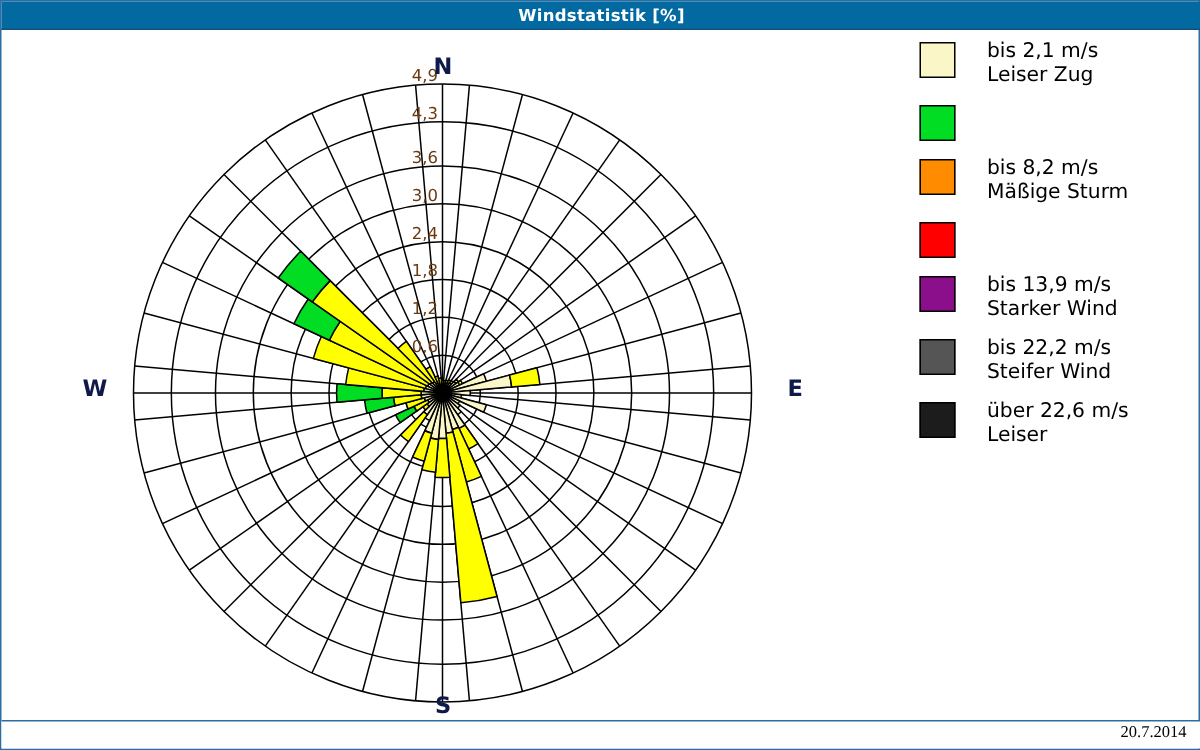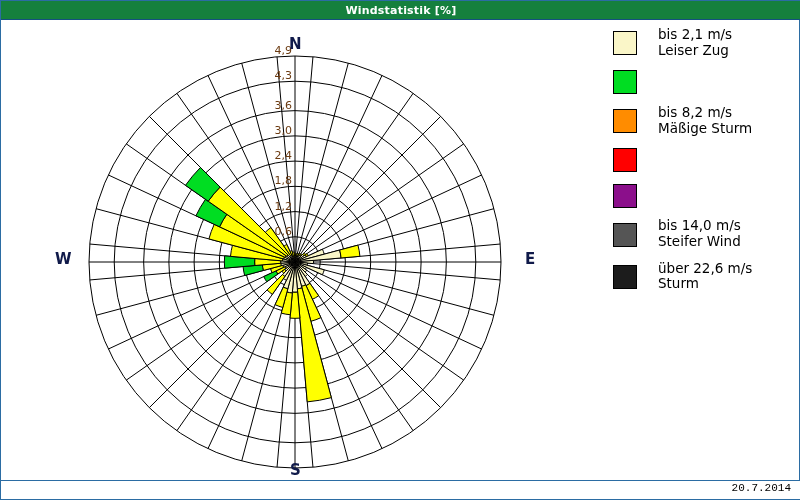--- a/index.html
+++ b/index.html
@@ -10,21 +10,21 @@
   }
   #app{
     position:relative;width:800px;height:500px;
     box-sizing:border-box;
     border:1px solid #2b6ca3;
     background:#ffffff;
   }
   
   #titlebar{
     position:absolute;left:0;top:0;width:800px;height:18px;
-    background:#15803d;
+    background:#0369a1;
     display:flex;align-items:center;justify-content:center;
     border-bottom:1px solid #14507f;
   }
   #titlebar .t{
     color:#ffffff;font-size:11px;font-weight:bold;
     letter-spacing:.2px;line-height:1;
     font-family:"DejaVu Sans","Liberation Sans",sans-serif;
   }
   
   #plot{position:absolute;left:0;top:18px;width:800px;height:463px;}
@@ -35,39 +35,39 @@
     line-height:1;
   }
   #cN{left:288px;top:18px;}
   #cS{left:289px;top:444px;}
   #cW{left:54px;top:233px;}
   #cE{left:524px;top:233px;}
   
   #legend{
     position:absolute;left:576px;top:26px;width:215px;
   }
-  .lrow{display:flex;align-items:center;margin-bottom:10.5px;padding-left:36px;}
+  .lrow{display:flex;align-items:flex-start;margin-bottom:10.5px;padding-left:36px;}
   .swatch{
     width:24px;height:24px;flex:0 0 24px;
     border:1px solid #000000;box-sizing:border-box;margin-top:1px;
   }
   .ltext{margin-left:21px;line-height:1.18;}
   .ltext div{
     font-size:13.5px;color:#000000;white-space:nowrap;
     font-family:"DejaVu Sans","Liberation Sans",sans-serif;
   }
   
   #footer{
     position:absolute;left:0;bottom:0;width:800px;height:18px;
     border-top:1px solid #2b6ca3;background:#ffffff;
   }
   #date{
     position:absolute;right:10px;top:1px;
     font-size:11px;color:#000000;
-    font-family:Liberation Mono, monospace;
+    font-family:Liberation Serif, serif;
   }
   .rlabel{
     font-size:11px;fill:#6b3a10;
     font-family:"DejaVu Sans","Liberation Sans",sans-serif;
   }
 </style>
 </head>
 <body>
 
 <div id="app">
@@ -232,33 +232,37 @@
         <div class="ltext">
           <div>bis 8,2 m/s</div>
           <div>Mäßige Sturm</div>
         </div>
       </div>
       <div class="lrow">
         <div class="swatch" style="background: rgb(255, 0, 0);"></div>
       </div>
       <div class="lrow">
         <div class="swatch" style="background: rgb(139, 15, 139);"></div>
+        <div class="ltext">
+          <div>bis 13,9 m/s</div>
+          <div>Starker Wind</div>
+        </div>
       </div>
       <div class="lrow">
         <div class="swatch" style="background: rgb(85, 85, 85);"></div>
         <div class="ltext">
-          <div>bis 14,0 m/s</div>
+          <div>bis 22,2 m/s</div>
           <div>Steifer Wind</div>
         </div>
       </div>
       <div class="lrow">
         <div class="swatch" style="background: rgb(28, 28, 28);"></div>
         <div class="ltext">
           <div>über 22,6 m/s</div>
-          <div>Sturm</div>
+          <div>Leiser</div>
         </div>
       </div>
     </div>
 
   <div id="footer">
     <span id="date">20.7.2014</span>
   </div>
 
 </div>
 

